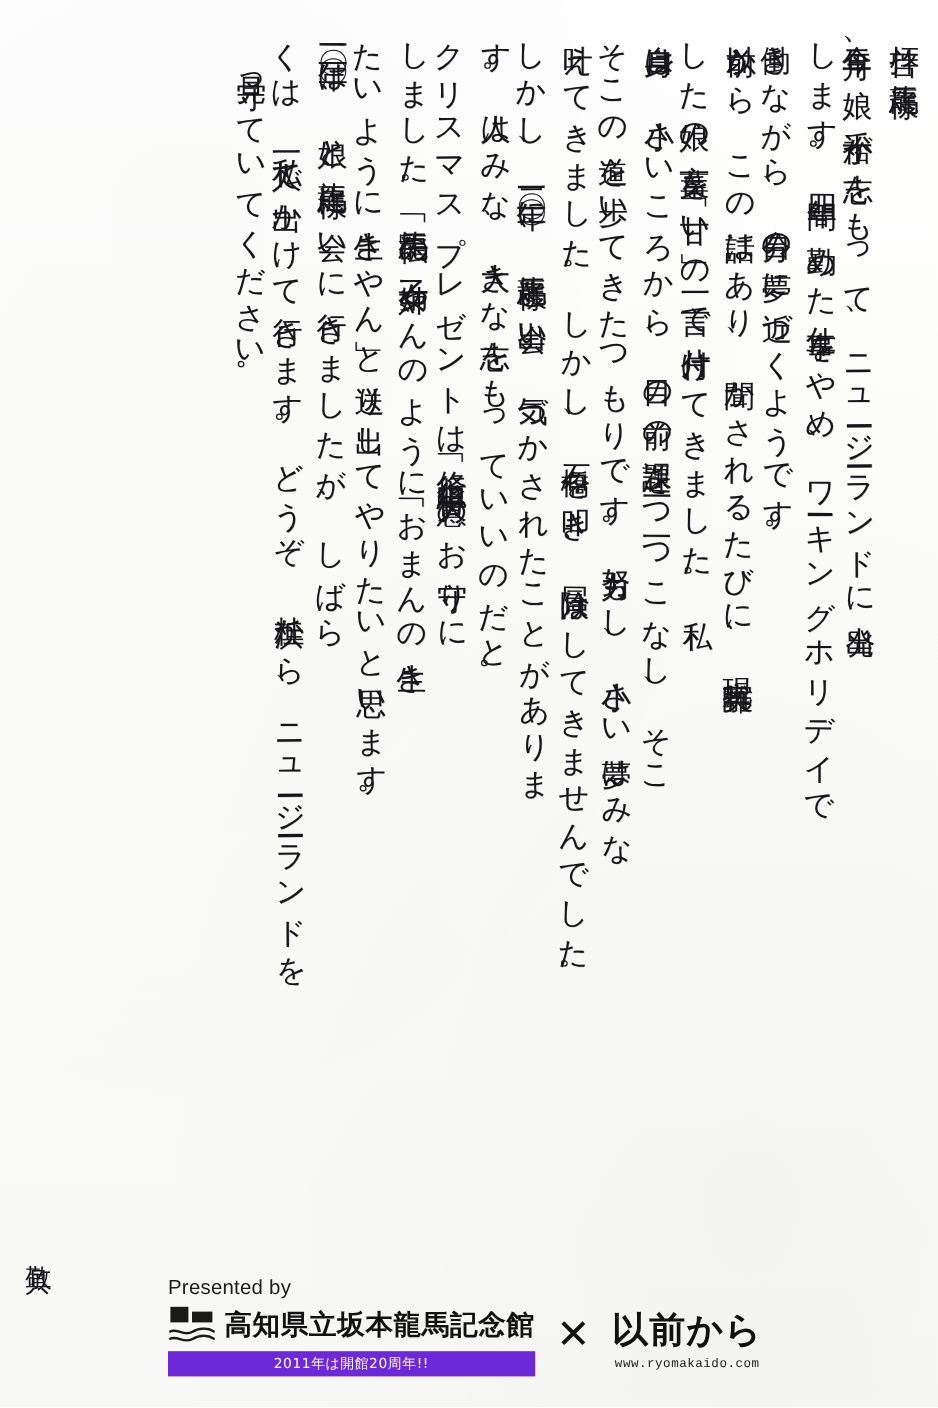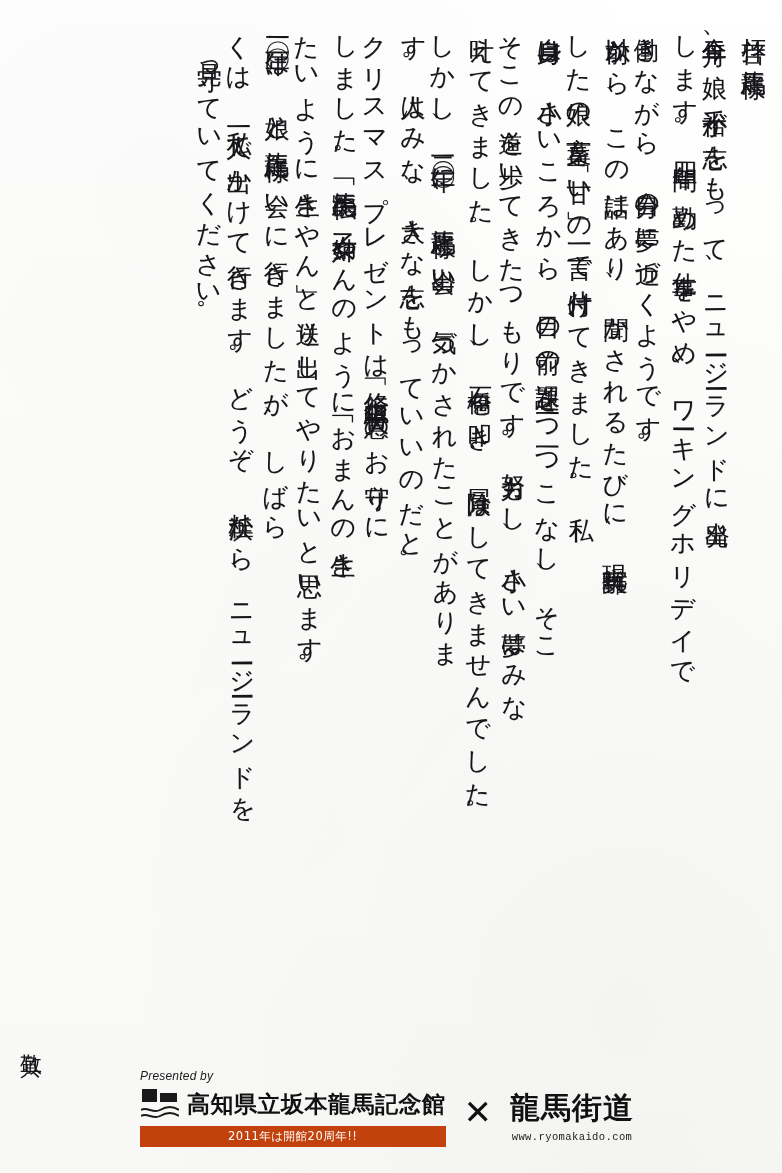--- a/index.html
+++ b/index.html
@@ -83,26 +83,25 @@
     display: flex;
     align-items: flex-end;
     gap: 14px;
   }
   #museum-block {
     display: flex;
     flex-direction: column;
     align-items: flex-start;
   }
   #presented-by {
-    font-size: 12px;
+    font-size: 17px;
     color: #1b1b1b;
     font-family: "Liberation Sans", sans-serif;
     margin-bottom: 4px;
     letter-spacing: 0.2px;
-    font-style: italic;
   }
   #museum-row {
     display: flex;
     align-items: center;
     gap: 7px;
   }
   #museum-mark {
     width: 40px;
     height: 34px;
     position: relative;
@@ -121,21 +120,21 @@
   #museum-name {
     font-size: 23px;
     font-weight: bold;
     color: #111;
     font-family: "DejaVu Sans", sans-serif;
     letter-spacing: 0.5px;
     white-space: nowrap;
   }
   #anniversary-bar {
     margin-top: 5px;
-    background: #c2410c;
+    background: #6d28d9;
     color: #fff;
     font-size: 11.5px;
     padding: 3px 8px 3px 8px;
     letter-spacing: 0.5px;
     width: 100%;
     box-sizing: border-box;
     text-align: center;
     font-family: "DejaVu Sans", sans-serif;
     white-space: nowrap;
   }
@@ -209,17 +208,17 @@
           </svg>
         </div>
         <div id="museum-name">高知県立坂本龍馬記念館</div>
       </div>
       <div id="anniversary-bar">2011年は開館20周年!!</div>
     </div>
 
     <div id="cross-mark">✕</div>
 
     <div id="kaido-block">
-      <div id="kaido-name">龍馬街道</div>
+      <div id="kaido-name">以前から</div>
       <div id="kaido-url">www.ryomakaido.com</div>
     </div>
   </div>
 </div>
 
 </body></html>

